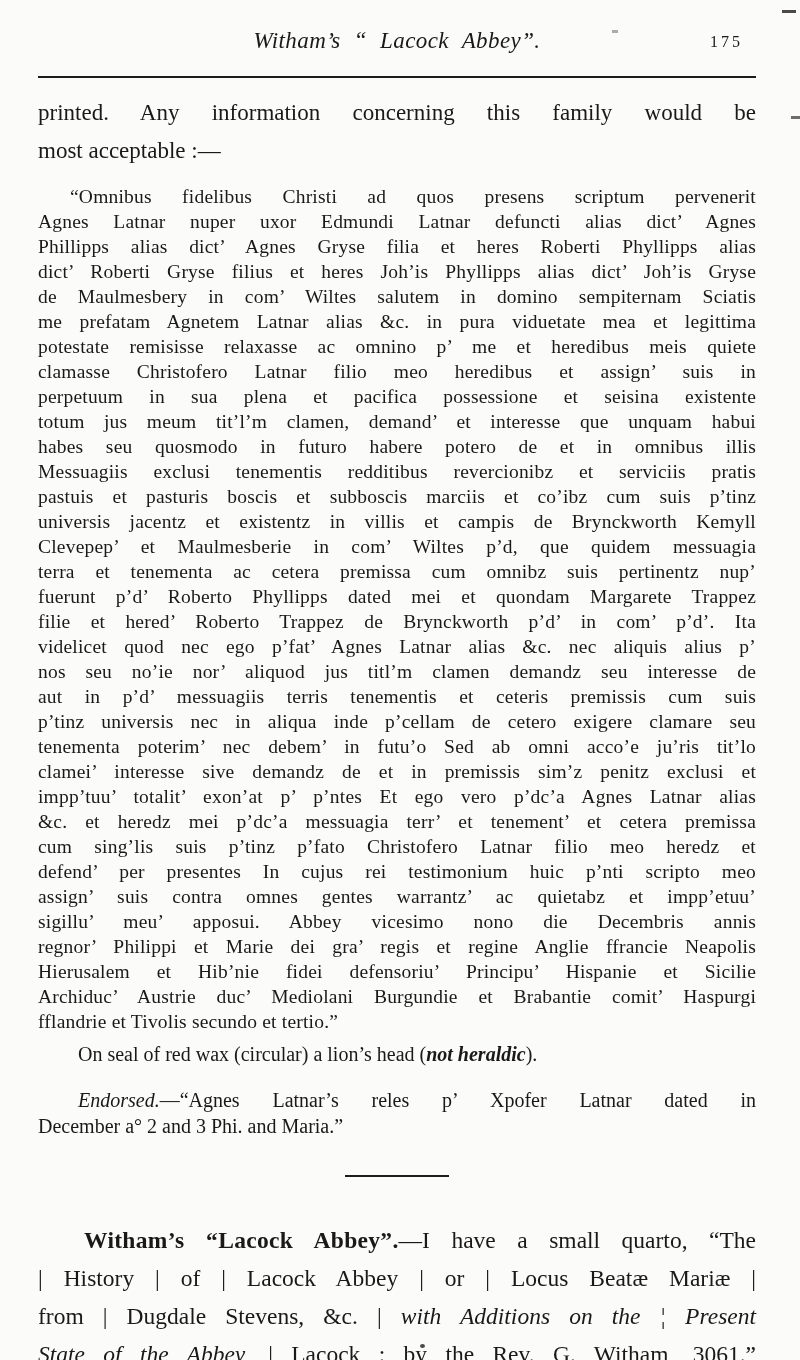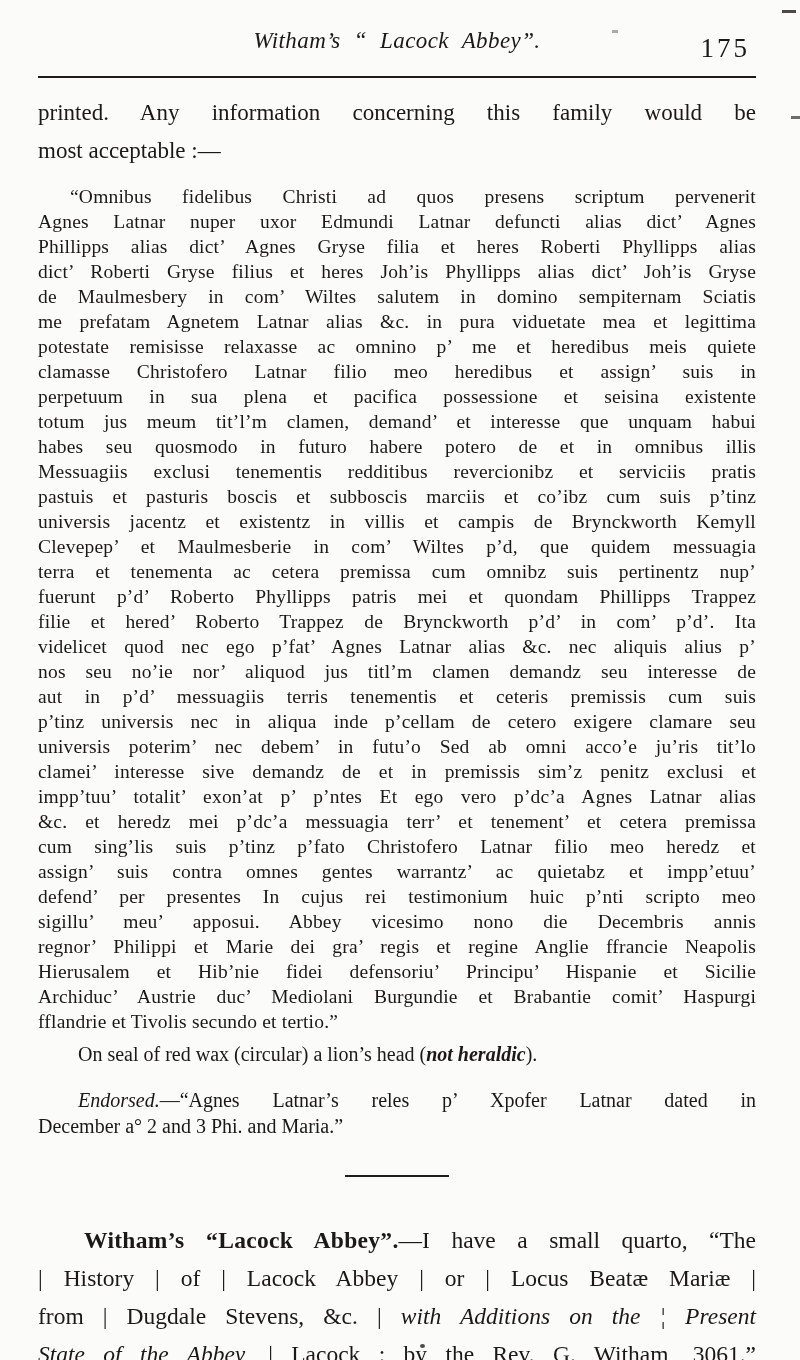--- a/index.html
+++ b/index.html
@@ -18,22 +18,22 @@
   }
   .running-head{position:relative;height:36px;}
   .running-title{
     text-align:center;
     font-style:italic;
     font-size:23px;
     word-spacing:7px;
     letter-spacing:.4px;
   }
   .page-number{
-    position:absolute;right:6px;top:5px;
-    font-size:27px;letter-spacing:3px;
+    position:absolute;right:13px;top:5px;
+    font-size:16px;letter-spacing:3px;
   }
   .head-rule{
     border:none;border-top:2.5px solid #1d1c1b;
     margin:12px 0 0 0;
   }
   .par{text-align:justify;}
   .line{text-align:justify;text-align-last:justify;}
   .intro{margin-top:16px;font-size:23px;line-height:38px;}
   .intro .line:last-child{text-align-last:left;}
   .deed{margin-top:14px;font-size:19.5px;line-height:25px;letter-spacing:.2px;}
@@ -86,33 +86,33 @@
       <div class="line">potestate remisisse relaxasse ac omnino p’ me et heredibus meis quiete</div>
       <div class="line">clamasse Christofero Latnar filio meo heredibus et assign’ suis in</div>
       <div class="line">perpetuum in sua plena et pacifica possessione et seisina existente</div>
       <div class="line">totum jus meum tit’l’m clamen, demand’ et interesse que unquam habui</div>
       <div class="line">habes seu quosmodo in futuro habere potero de et in omnibus illis</div>
       <div class="line">Messuagiis exclusi tenementis redditibus revercionibz et serviciis pratis</div>
       <div class="line">pastuis et pasturis boscis et subboscis marciis et co’ibz cum suis p’tinz</div>
       <div class="line">universis jacentz et existentz in villis et campis de Brynckworth Kemyll</div>
       <div class="line">Clevepep’ et Maulmesberie in com’ Wiltes p’d, que quidem messuagia</div>
       <div class="line">terra et tenementa ac cetera premissa cum omnibz suis pertinentz nup’</div>
-      <div class="line">fuerunt p’d’ Roberto Phyllipps patris mei et quondam Phillipps Trappez</div>
+      <div class="line">fuerunt p’d’ Roberto Phyllipps dated mei et quondam Margarete Trappez</div>
       <div class="line">filie et hered’ Roberto Trappez de Brynckworth p’d’ in com’ p’d’.  Ita</div>
       <div class="line">videlicet quod nec ego p’fat’ Agnes Latnar alias &amp;c. nec aliquis alius p’</div>
       <div class="line">nos seu no’ie nor’ aliquod jus titl’m clamen demandz seu interesse de</div>
       <div class="line">aut in p’d’ messuagiis terris tenementis et ceteris premissis cum suis</div>
       <div class="line">p’tinz universis nec in aliqua inde p’cellam de cetero exigere clamare seu</div>
-      <div class="line">universis poterim’ nec debem’ in futu’o Sed ab omni acco’e ju’ris tit’lo</div>
+      <div class="line">tenementa poterim’ nec debem’ in futu’o Sed ab omni acco’e ju’ris tit’lo</div>
       <div class="line">clamei’ interesse sive demandz de et in premissis sim’z penitz exclusi et</div>
       <div class="line">impp’tuu’ totalit’ exon’at p’ p’ntes Et ego vero p’dc’a Agnes Latnar alias</div>
       <div class="line">&amp;c. et heredz mei p’dc’a messuagia terr’ et tenement’ et cetera premissa</div>
       <div class="line">cum sing’lis suis p’tinz p’fato Christofero Latnar filio meo heredz et</div>
+      <div class="line">defend’ per presentes In cujus rei testimonium huic p’nti scripto meo</div>
       <div class="line">assign’ suis contra omnes gentes warrantz’ ac quietabz et impp’etuu’</div>
-      <div class="line">defend’ per presentes In cujus rei testimonium huic p’nti scripto meo</div>
       <div class="line">sigillu’ meu’ apposui.  Abbey vicesimo nono die Decembris annis</div>
       <div class="line">regnor’ Philippi et Marie dei gra’ regis et regine Anglie ffrancie Neapolis</div>
       <div class="line">Hierusalem et Hib’nie fidei defensoriu’ Principu’ Hispanie et Sicilie</div>
       <div class="line">Archiduc’ Austrie duc’ Mediolani Burgundie et Brabantie comit’ Haspurgi</div>
       <div class="line">fflandrie et Tivolis secundo et tertio.”</div>
     </div>
 
   <div class="par seal">
       <div class="line"><span>On seal of red wax (circular) a lion’s head (</span><span class="s-bi">not heraldic</span><span>).</span></div>
     </div>

